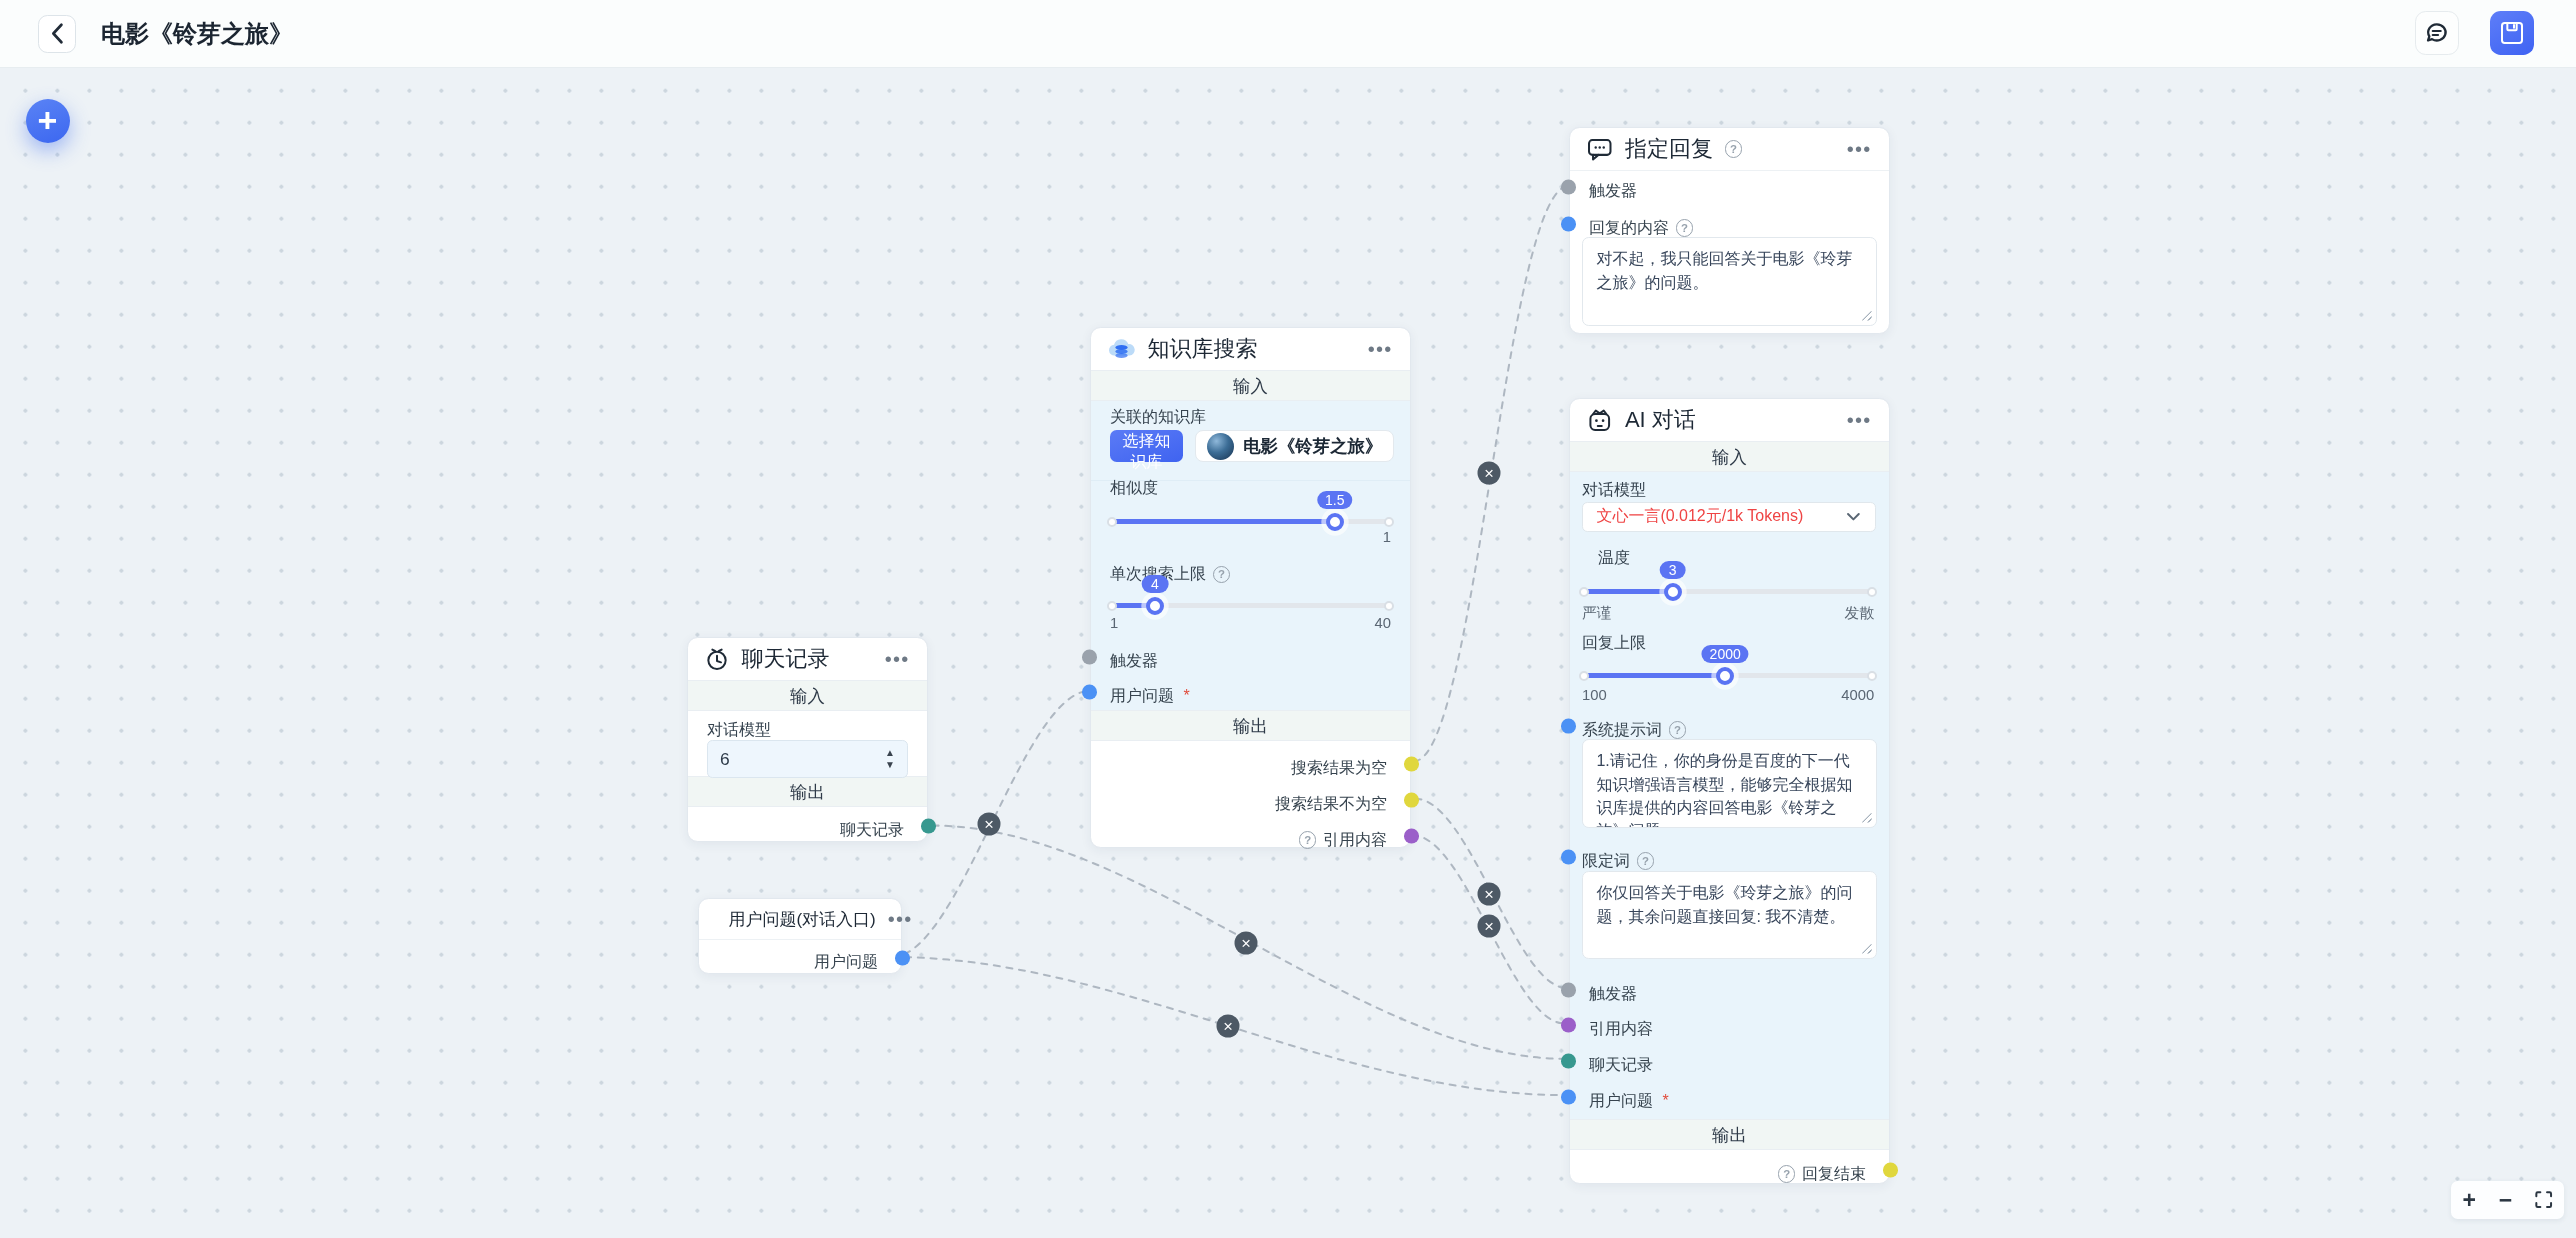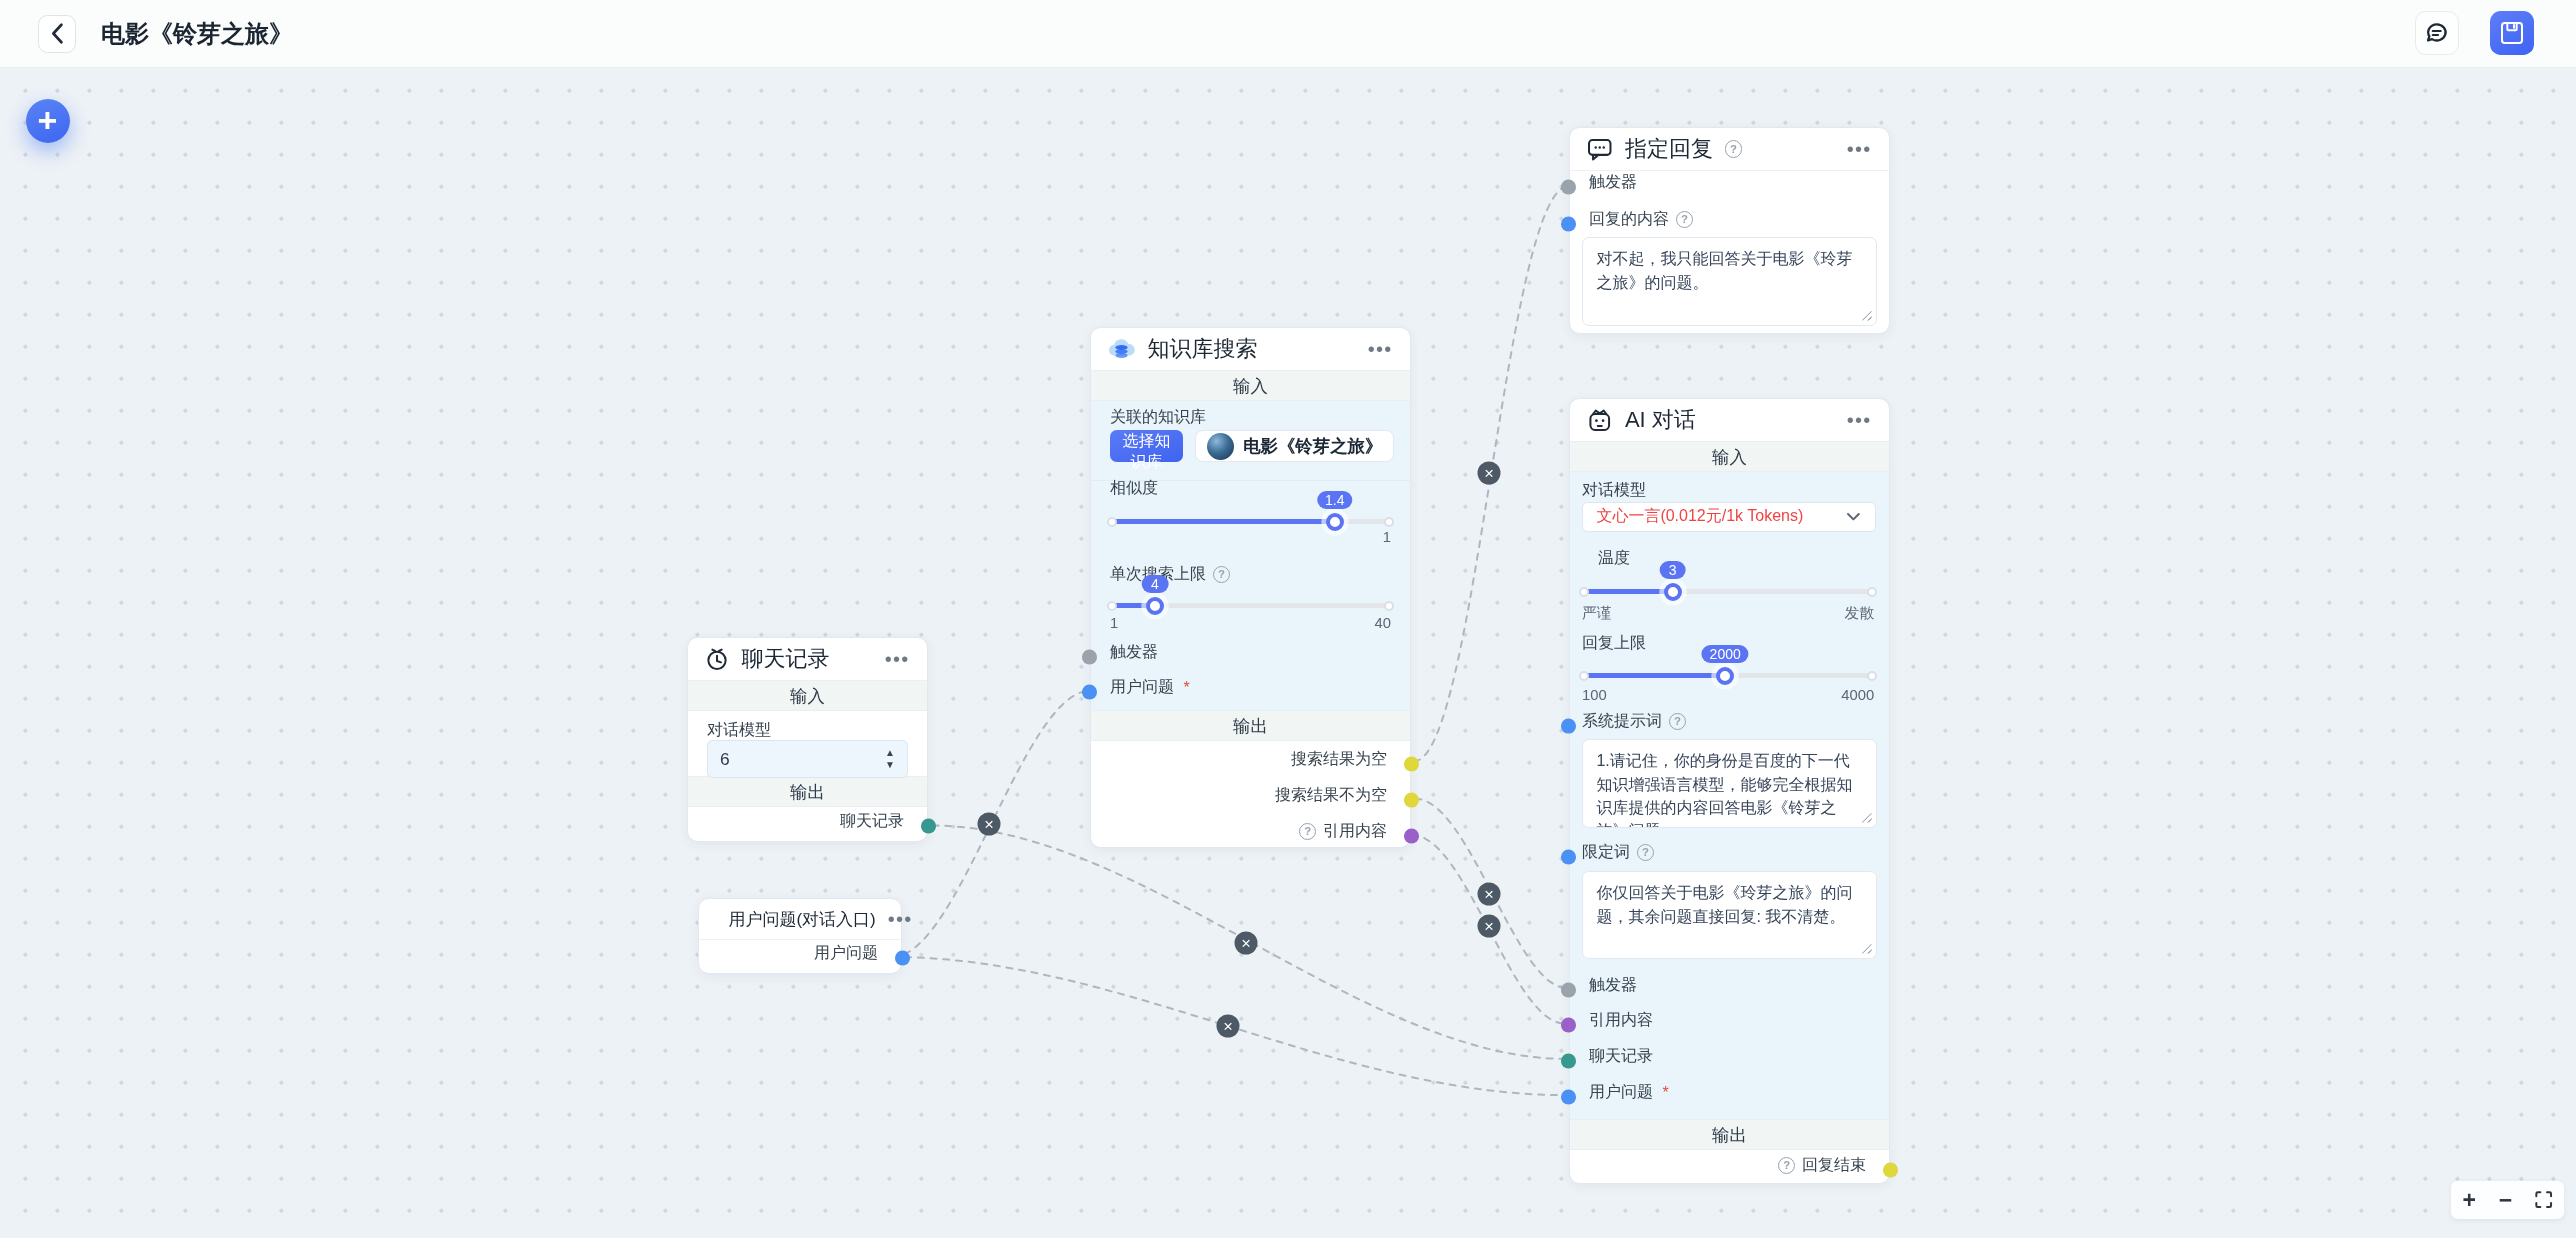--- a/index.html
+++ b/index.html
@@ -41,21 +41,21 @@
   .hd-divider{position:absolute;left:0;right:0;top:42px;border-top:1.3px solid #edf1f4;}
   .sec-bar{position:absolute;left:0;right:0;height:31px;background:#f1f6f4;border-top:1.3px solid #e9eef2;
     border-bottom:1.3px solid #e9eef2;display:flex;align-items:center;justify-content:center;
     font-size:17.4px;color:#2e3a48;box-sizing:border-box;}
   .blue-fill{position:absolute;left:0;right:0;background:#e9f4fb;}
   .f-label{position:absolute;left:19px;font-size:16px;color:#36434f;display:flex;align-items:center;gap:6.7px;z-index:2;}
   .help{width:17.4px;height:17.4px;border-radius:50%;border:1.3px solid #97a2ad;color:#97a2ad;font-size:11.4px;
     display:inline-flex;align-items:center;justify-content:center;box-sizing:border-box;font-weight:700;}
   .req{color:#e04b3a;font-size:16px;margin-left:2.7px;}
   
-  .port-row{position:absolute;left:0;right:0;height:29.5px;display:flex;align-items:flex-start;z-index:2;}
+  .port-row{position:absolute;left:0;right:0;height:29.5px;display:flex;align-items:flex-end;z-index:2;}
   .port-row.in{padding-left:19px;}
   .port-row.out{justify-content:flex-end;padding-right:23px;}
   .port-row .p-label{font-size:16px;color:#37444f;display:flex;align-items:center;gap:6.7px;}
   .dot{position:absolute;width:14.8px;height:14.8px;border-radius:50%;top:50%;transform:translateY(-50%);}
   .dot.l{left:-8.7px;} .dot.r{right:-8.7px;}
   .dot.gray{background:#9aa2ac;} .dot.blue{background:#4b91f5;} .dot.teal{background:#37988f;}
   .dot.purple{background:#9b5fc9;} .dot.yellow{background:#e0d73d;}
   
   .ta-wrap{position:absolute;left:12px;right:12px;z-index:2;}
   .ta-wrap textarea{width:100%;height:100%;box-sizing:border-box;resize:none;border:1.3px solid #e2e8ed;
@@ -217,21 +217,21 @@
   <div class="group-divider" style="top:152px"></div>
 
   <div class="f-label" style="top:150px">相似度</div>
   <div class="slider" style="top:180px">
     <div class="track">
         <div class="tfill" style="width:80%"></div>
       </div>
     <span class="endr" style="left:-2.7px"></span>
       <span class="endr" style="right:-2.7px"></span>
     <div class="handle" style="left:80%"></div>
-    <div class="badge" style="left:80%">1.4</div>
+    <div class="badge" style="left:80%">1.5</div>
   </div>
   <div class="s-max" style="top:201px">1</div>
   <div class="f-label" style="top:236px">
     <span>单次搜索上限</span>
     <span class="help">?</span>
   </div>
   <div class="slider" style="top:264px">
     <div class="track">
         <div class="tfill" style="width:16%"></div>
       </div>

